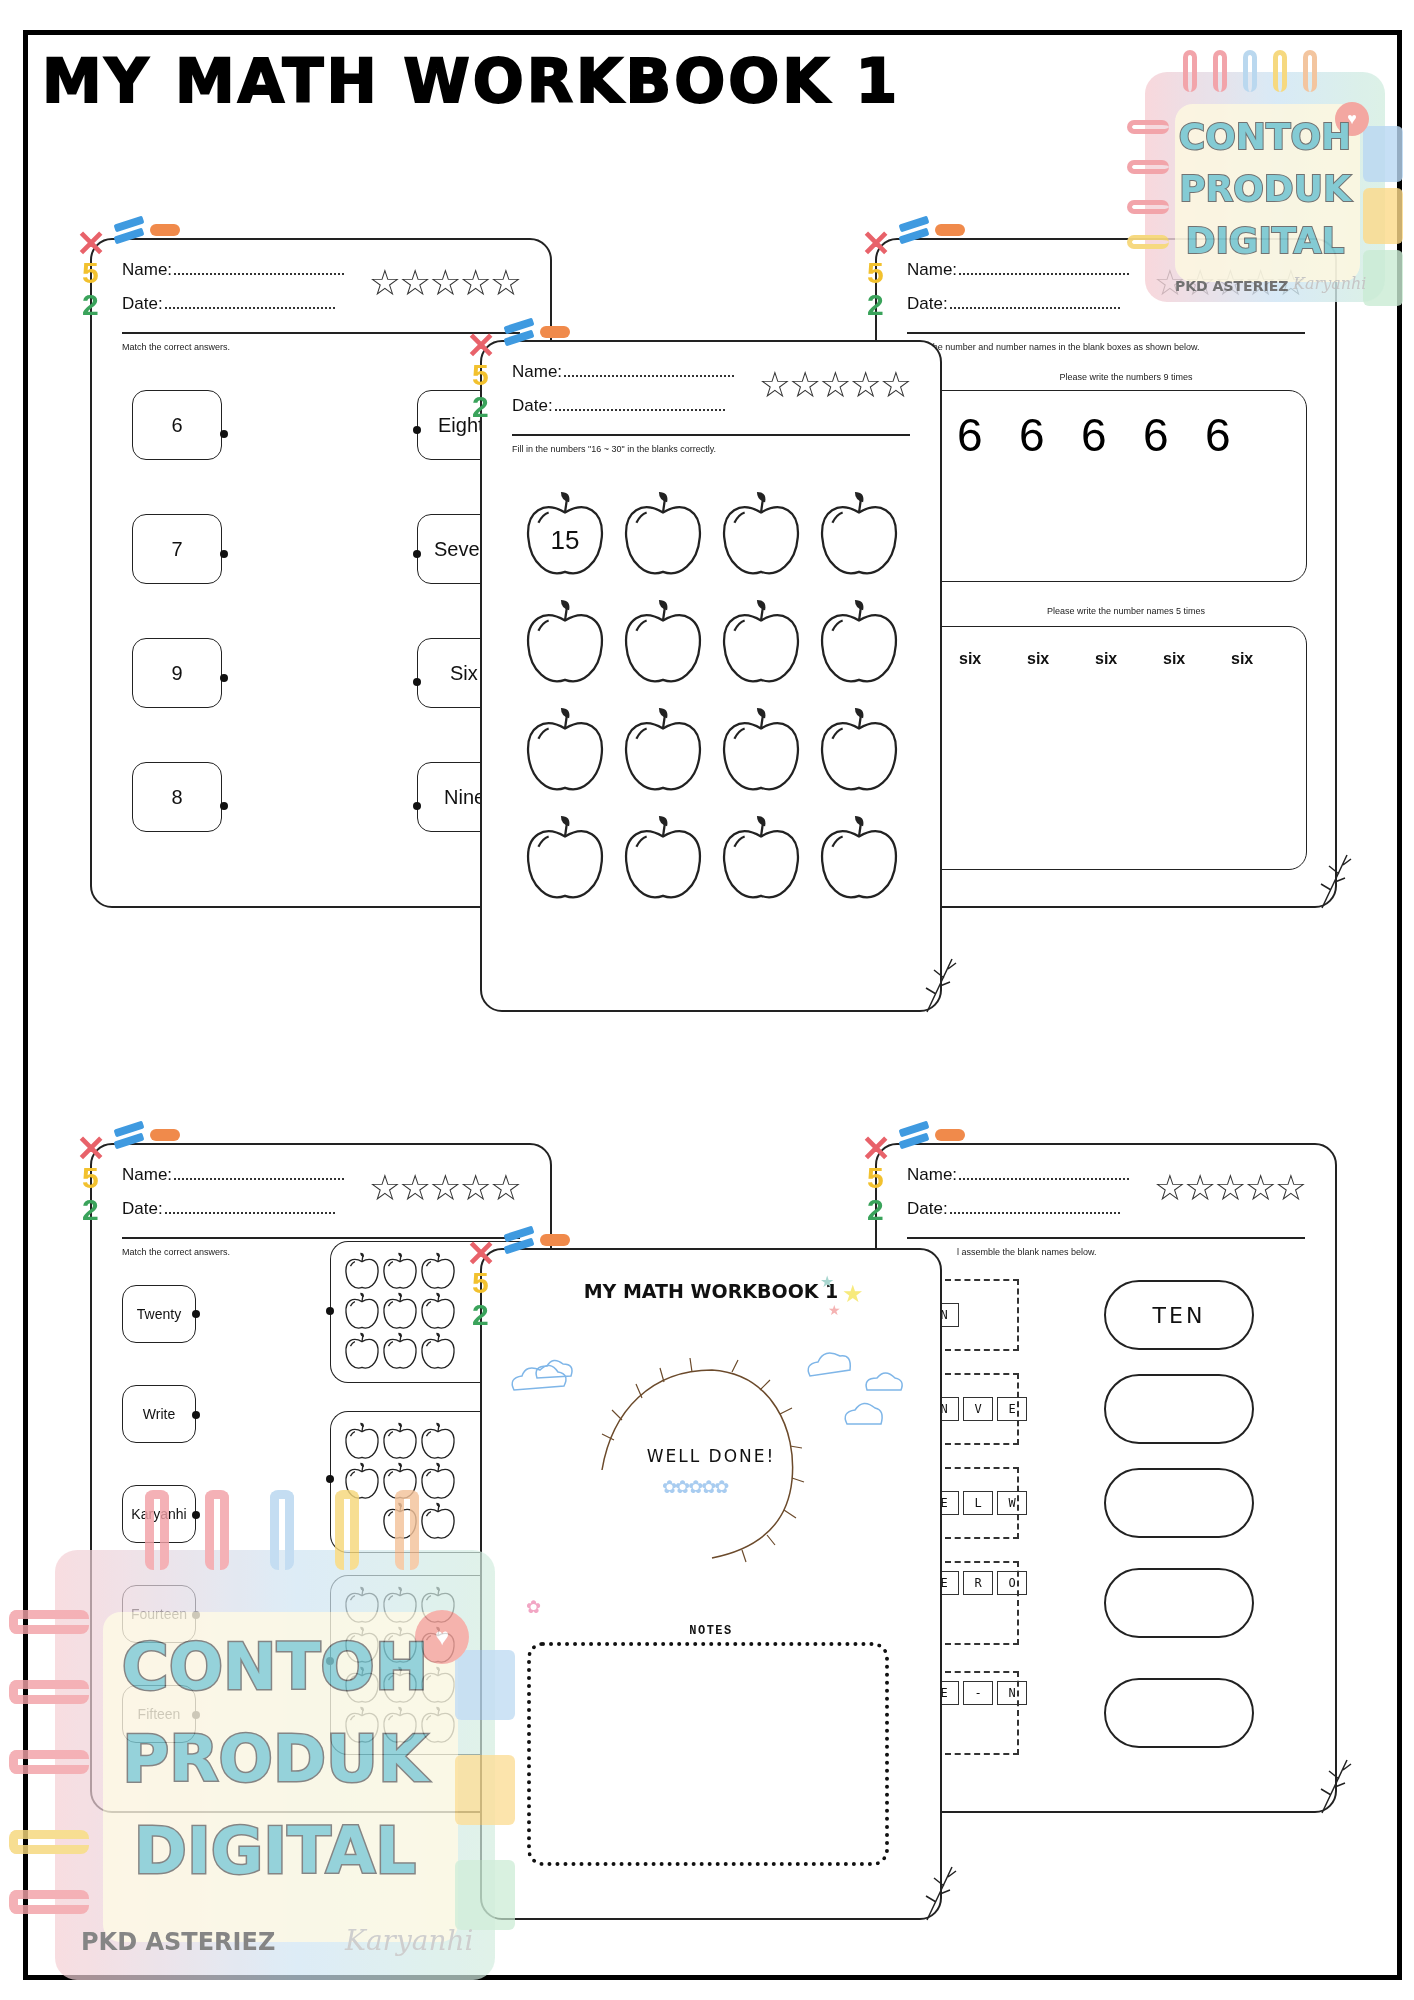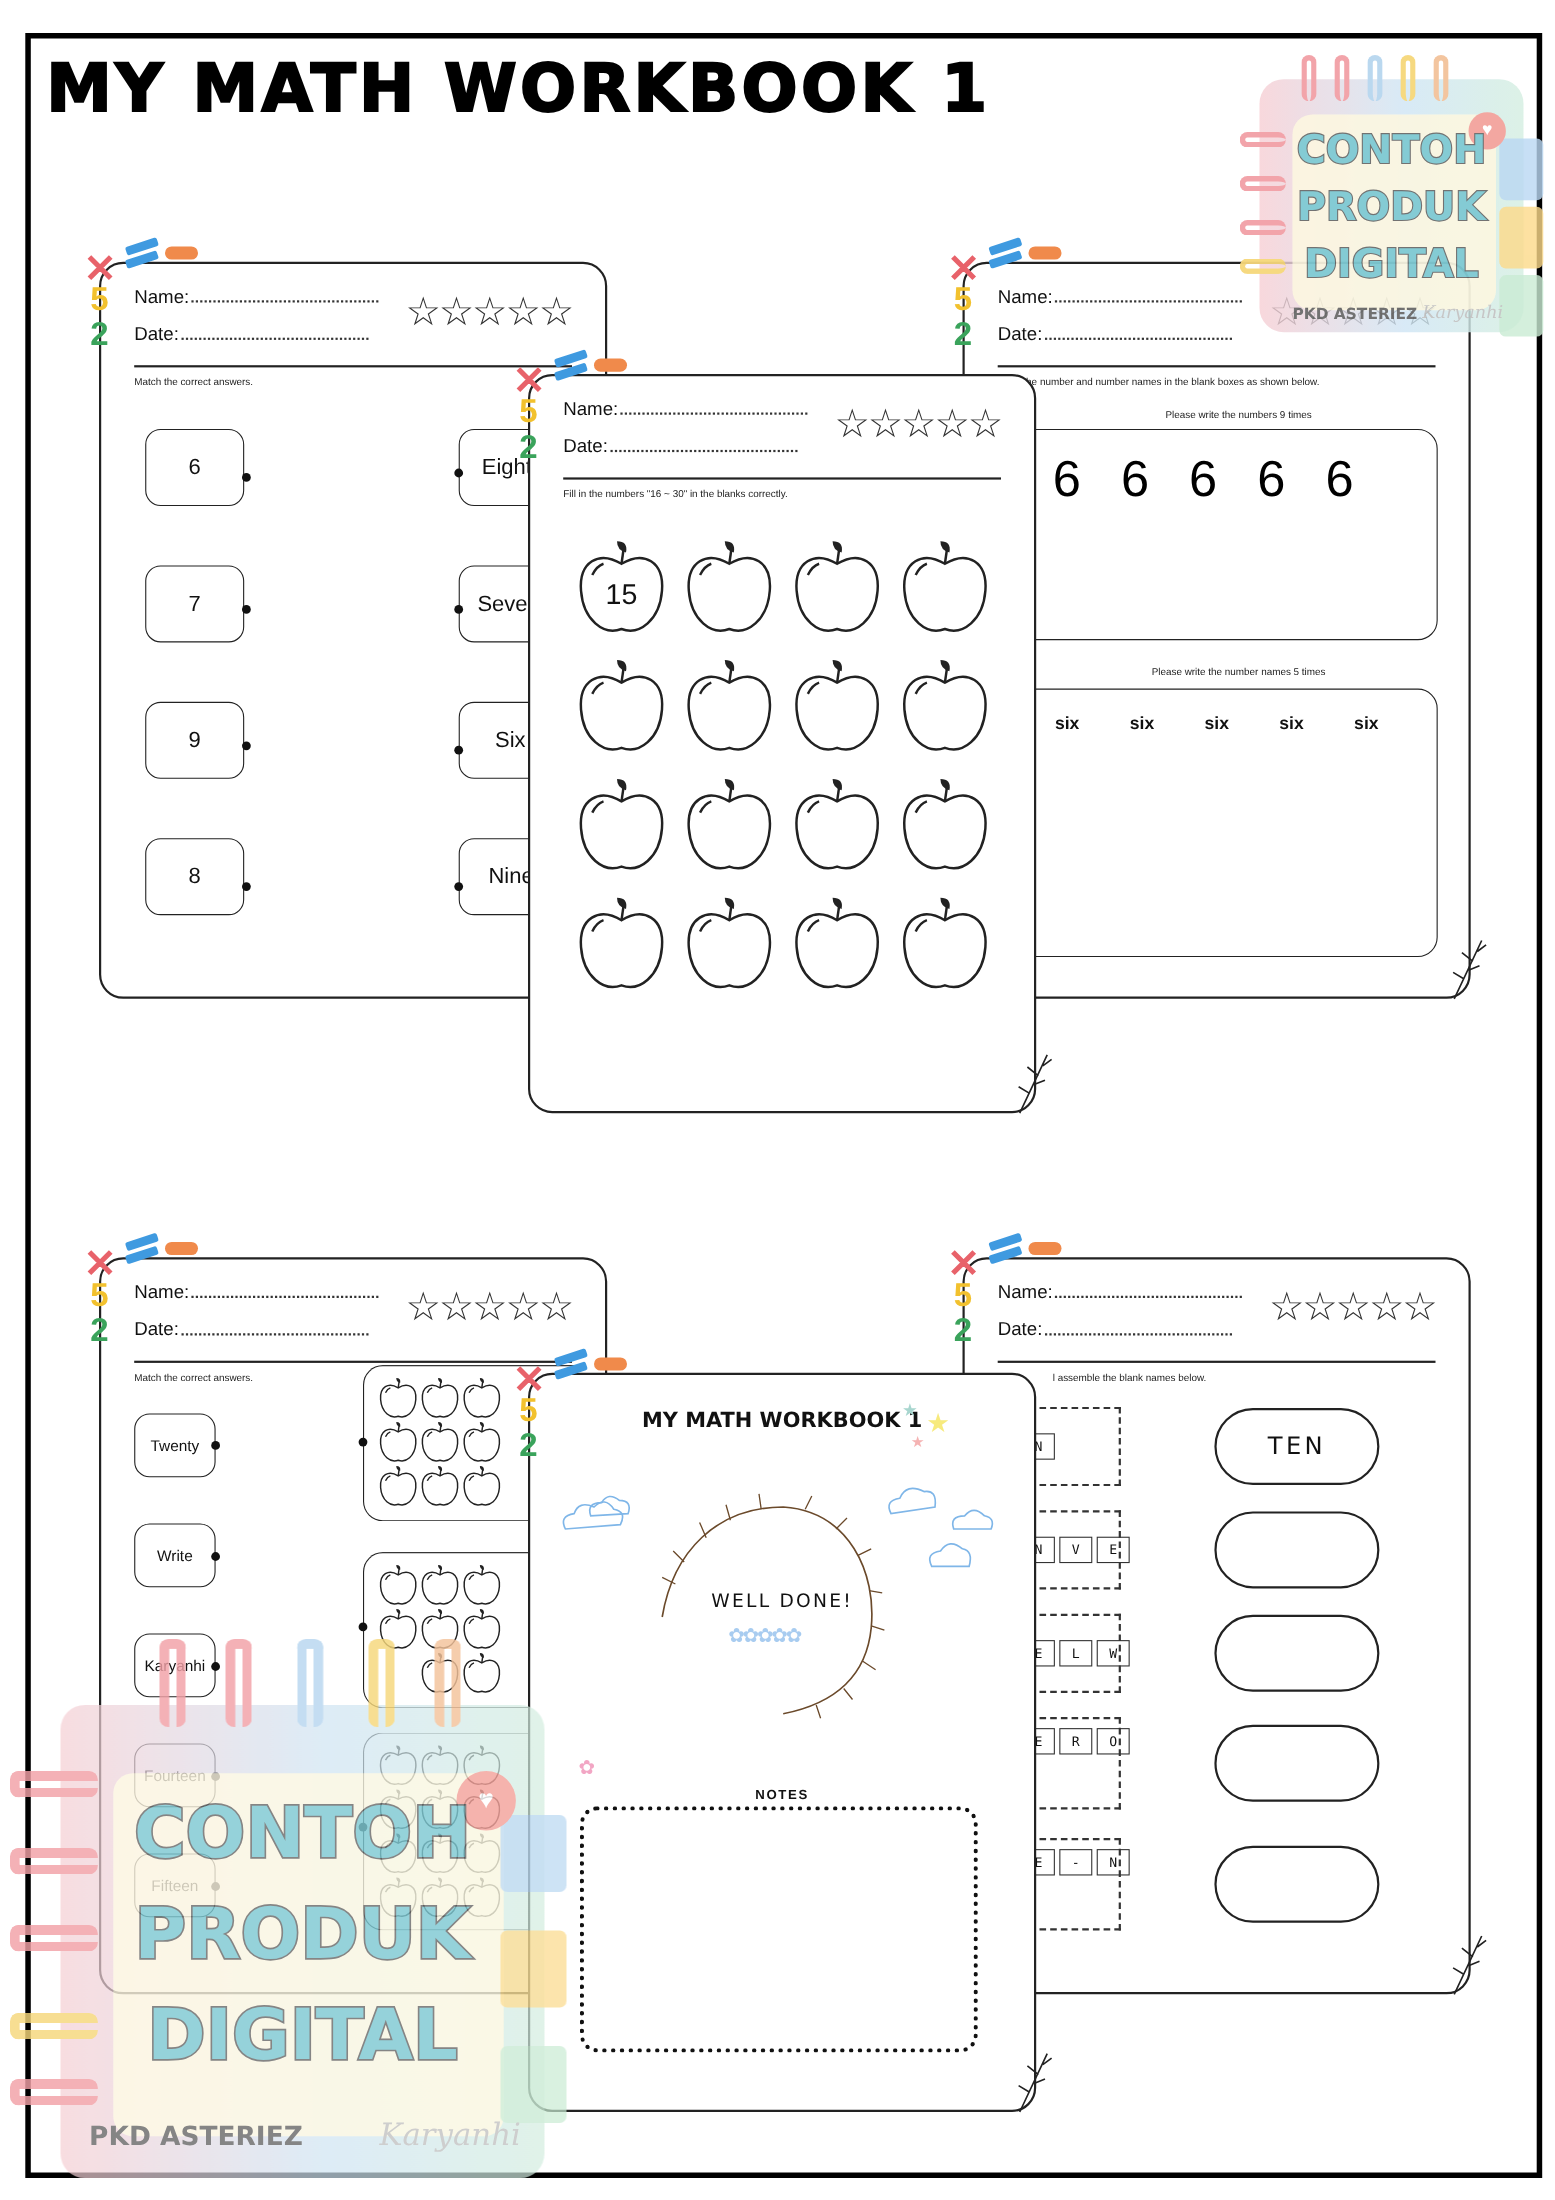--- a/index.html
+++ b/index.html
@@ -694,21 +694,21 @@
   </svg>
   <svg style="position:absolute; left:110px; top:100px; width:230px; height:220px;" viewBox="0 0 230 220">
     <path d="M10 120 C 20 60, 60 20, 120 20 C 180 24, 205 80, 200 130 C 195 180, 160 200, 120 208" fill="none" stroke="#6b4a2b" stroke-width="1.5"></path>
     <g stroke="#6b4a2b" stroke-width="1.2" fill="none">
       <path d="M22 90 l-12 -6 M30 70 l-10 -10 M50 48 l-6 -14 M72 32 l-4 -14 M100 22 l-2 -14 M140 22 l6 -12 M168 40 l10 -10 M188 64 l12 -6 M198 96 l12 2 M200 128 l12 4 M192 160 l12 8 M175 185 l8 10 M150 200 l4 12"></path>
     </g>
   </svg>
   <div style="position:absolute; left:0; right:0; top:196px; text-align:center; font-family:'DejaVu Sans', sans-serif; font-size:17px; letter-spacing:2px;">WELL DONE!</div>
   <div style="position:absolute; left:180px; top:226px; font-size:18px; color:#a8ccf0; letter-spacing:-2px;">✿✿✿✿✿</div>
   <div style="position:absolute; left:44px; top:346px; font-size:18px; color:#f2a6c4;">✿</div>
-  <div style="position:absolute; left:0; right:0; top:374px; text-align:center; font-size:12px; letter-spacing:1.5px; font-weight:700;">NOTES</div>
+  <div style="position:absolute; left:0; right:0; top:374px; text-align:center; font-size:12px; letter-spacing:1.5px; font-weight:700;font-family:Liberation Mono, monospace;">NOTES</div>
   <div style="position:absolute; left:45px; top:392px; width:362px; height:224px; border:4px dotted #111; border-radius:16px;"></div>
   <svg class="leaf" style="left:440px; top:612px;" viewBox="0 0 40 60">
       <path d="M5 58 L30 5 M14 40 l-10 -6 M18 32 l10 -4 M22 24 l-10 -8 M26 15 l8 -6" stroke="#222" stroke-width="1.5" fill="none"></path>
     </svg>
 </div>
 
 <div class="wm" style="left:1145px; top:60px; width:240px; height:230px; opacity:0.95;">
   <div class="book" style="top:12px;"></div>
   <div class="ring" style="left:38px; top:-10px; border-color:#f2a0a6;"></div>
   <div class="ring" style="left:68px; top:-10px; border-color:#f2a0a6;"></div>

